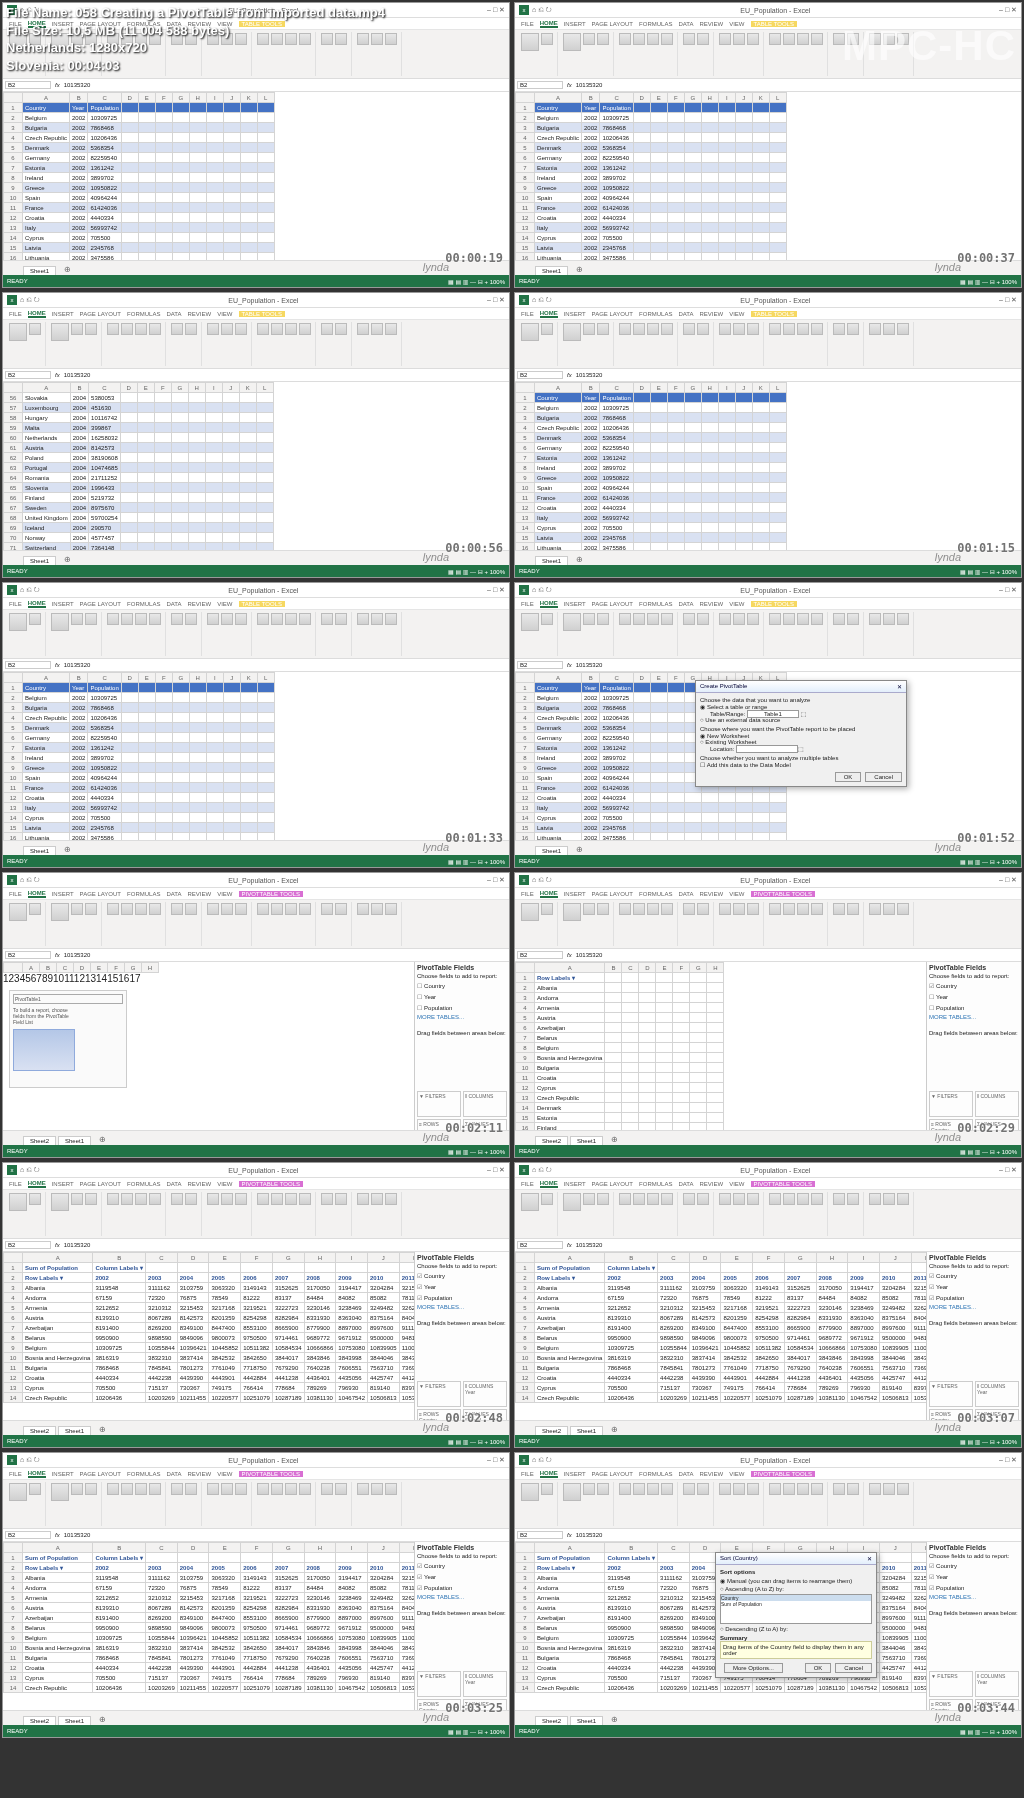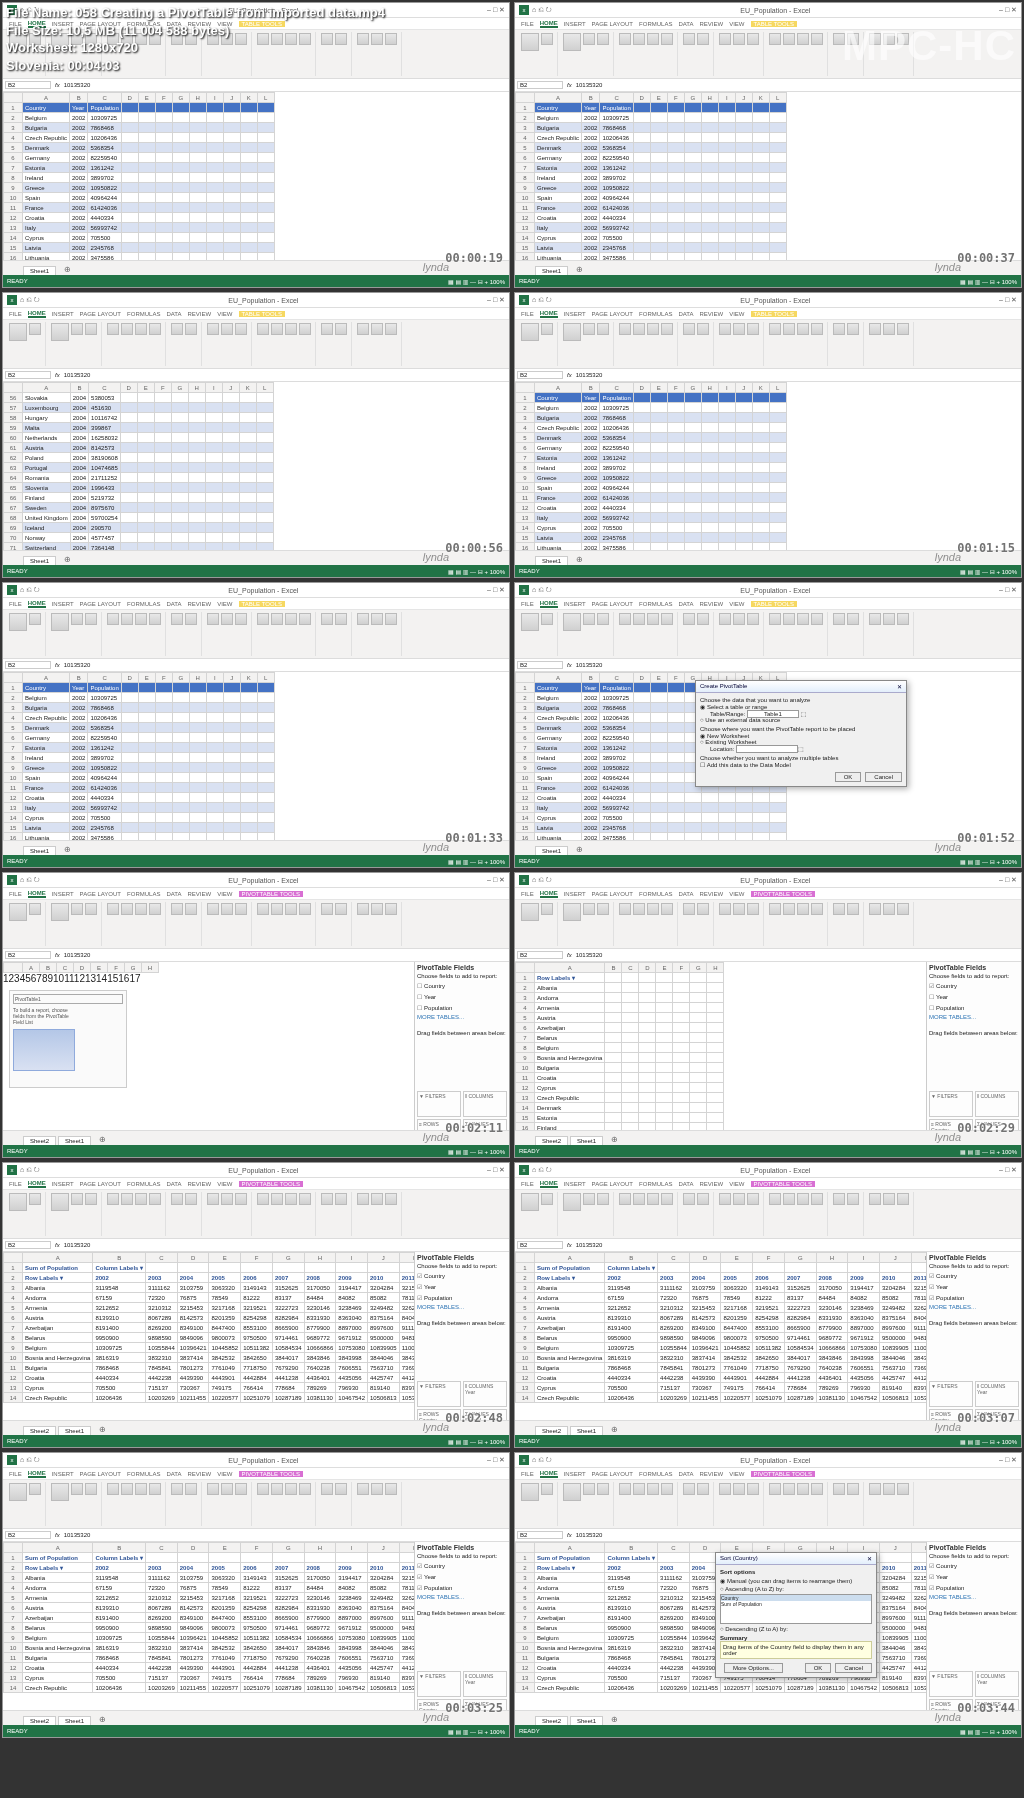--- a/index.html
+++ b/index.html
@@ -322,21 +322,21 @@
     height: 8px;
   }
   .pivot-header { color: #2F5496; font-weight: bold; }
 </style>
 </head>
 <body>
 
 <div class="overlay-info">
   <div>File Name: 058 Creating a PivotTable from imported data.mp4</div>
   <div>File Size: 10,5 MB (11 004 588 bytes)</div>
-  <div>Worksheet: 1280x720</div>
+  <div>Netherlands: 1280x720</div>
   <div>Slovenia: 00:04:03</div>
 </div>
 <div class="mpc-logo">MPC-HC</div>
 
 <div class="grid" id="grid">
     <div class="thumb">
       <div class="titlebar">
         <div class="left">
           <span class="excel-icon">x</span>
           <span>⌂ ⎌ ↻</span>

